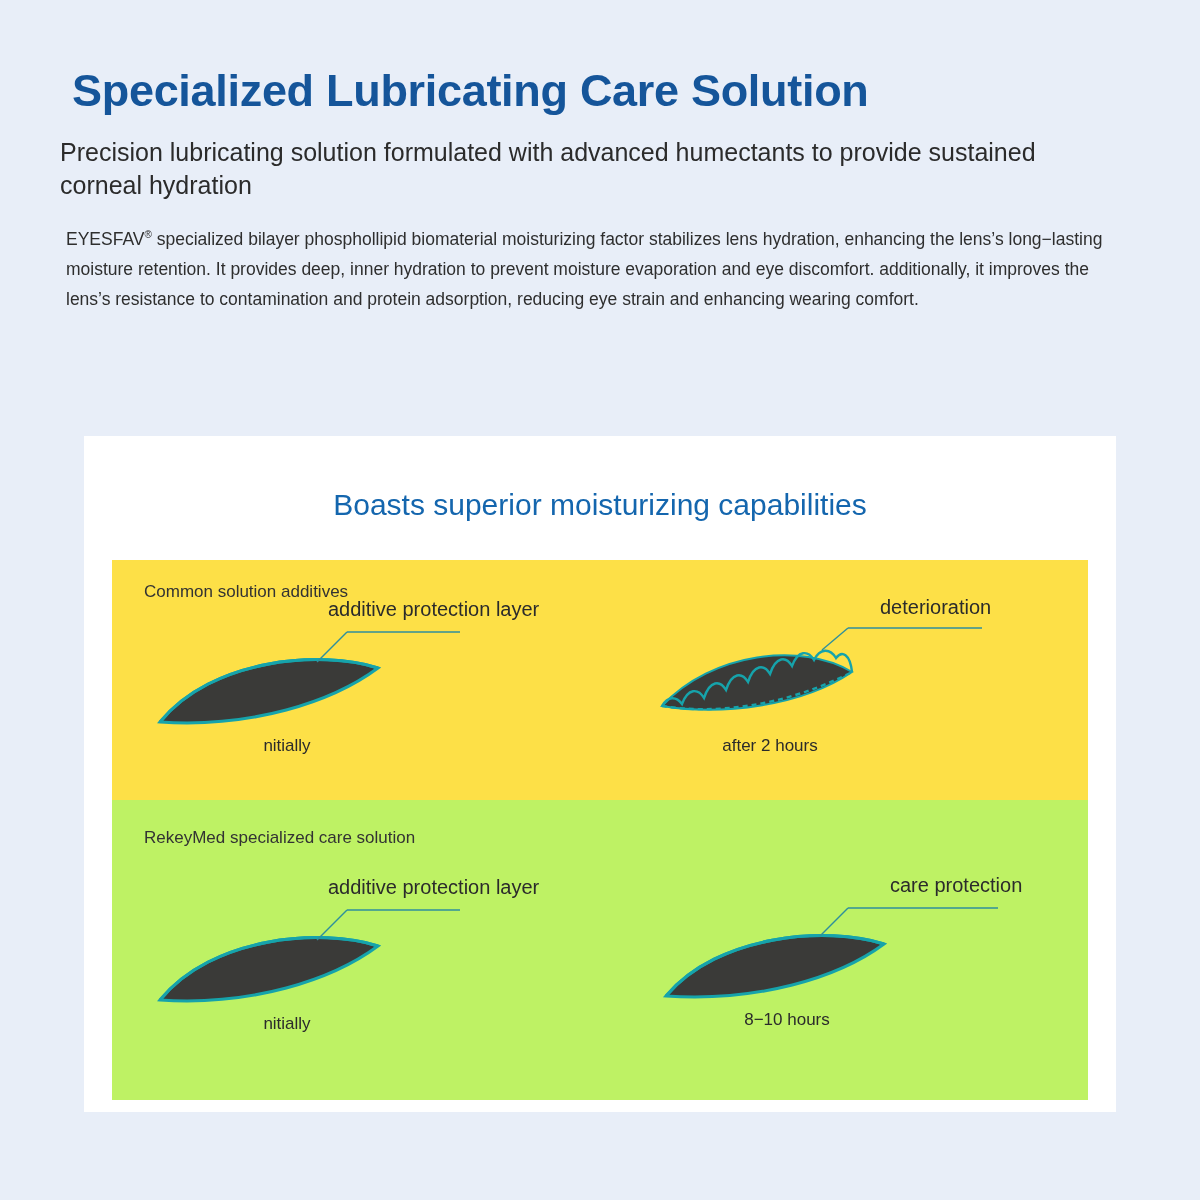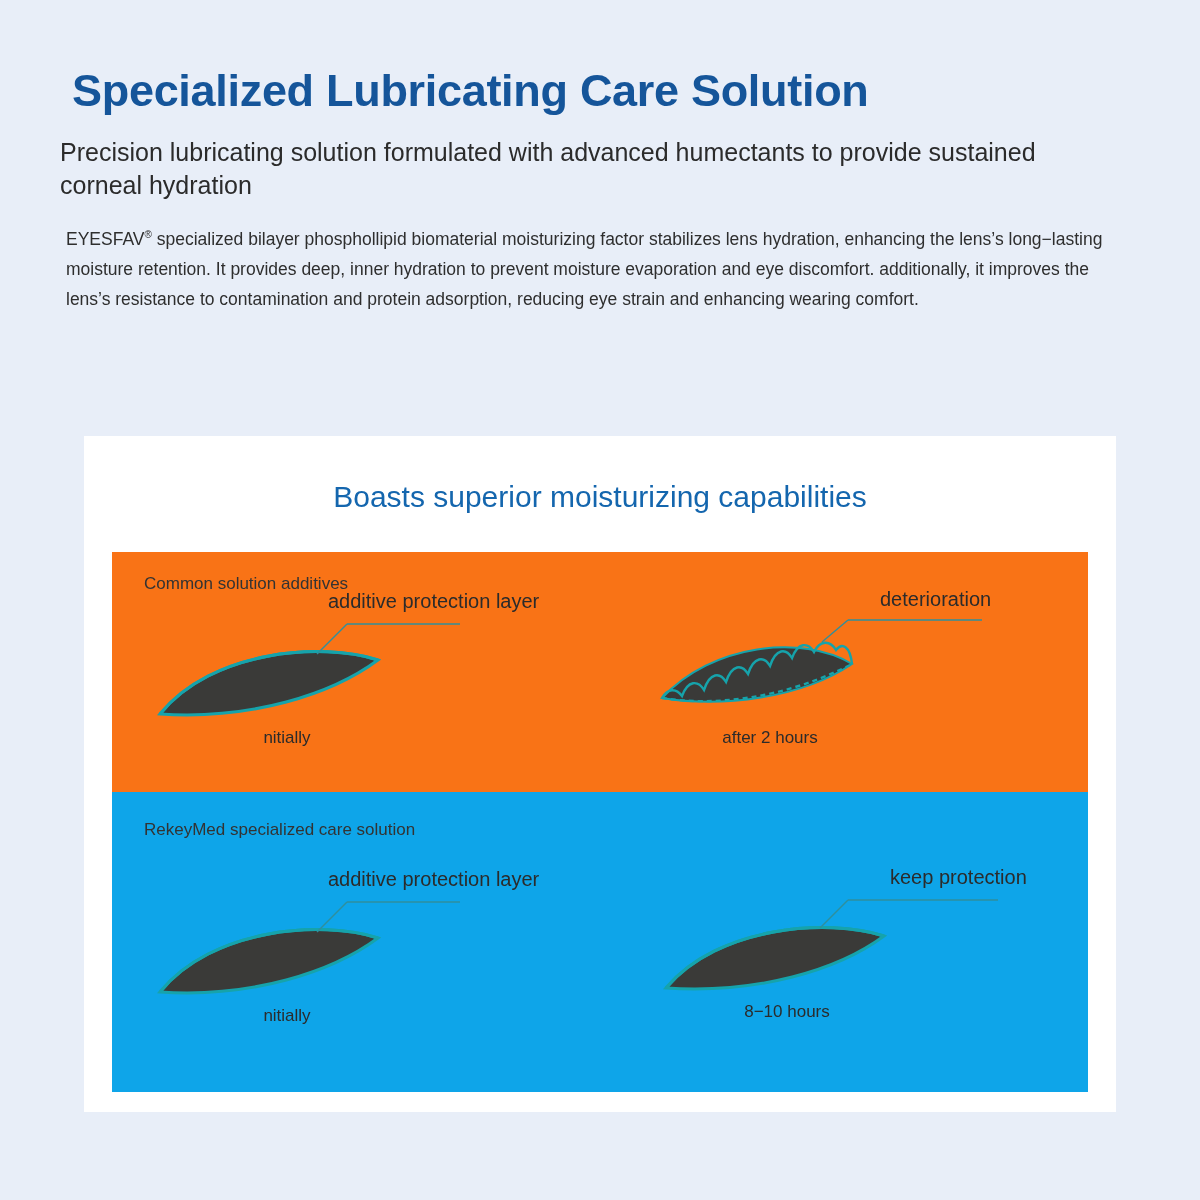--- a/index.html
+++ b/index.html
@@ -52,40 +52,40 @@
 
   .card {
     position: absolute;
     left: 84px;
     top: 424px;
     width: 1032px;
     height: 676px;
     background: #ffffff;
   }
   .card-title {
-    margin: 0;
+    margin: 8px;
     padding-top: 44px;
     text-align: center;
     font-size: 30px;
     font-weight: normal;
     color: #1466ae;
   }
 
   .panel {
     position: relative;
     box-sizing: border-box;
   }
   .panel-gray {
     margin: 38px 28px 0 28px;
-    background: #f97316;
+    background: #fde047;
     height: 240px;
   }
   .panel-white {
     margin: 0 28px;
-    background: #0ea5e9;
+    background: #bef264;
     height: 300px;
   }
   .panel-label {
     position: absolute;
     left: 32px;
     top: 22px;
     font-size: 17px;
     color: #333;
   }
   .panel-white .panel-label {
@@ -187,21 +187,21 @@
           <div class="caption" style="left:55px; top:126px; width:180px;">nitially</div>
         </div>
 
         <div class="fig fig-d">
           <svg width="420" height="200" viewBox="0 0 420 200">
             <path d="M14 108 C 66 46, 176 38, 232 56 C 186 90, 106 114, 14 108 Z" fill="#3a3a38" stroke="#16a3ab" stroke-width="3"></path>
             <path d="M14 108 C 66 46, 176 38, 232 56" fill="none" stroke="#16a3ab" stroke-width="3"></path>
             <line x1="168" y1="48" x2="196" y2="20" stroke="#2f8f9c" stroke-width="1.4"></line>
             <line x1="196" y1="20" x2="346" y2="20" stroke="#2f8f9c" stroke-width="1.4"></line>
           </svg>
-          <div class="callout" style="left:238px; top:-14px;">keep protection</div>
+          <div class="callout" style="left:238px; top:-14px;">care protection</div>
           <div class="caption" style="left:45px; top:122px; width:180px;">8−10 hours</div>
         </div>
 
       </div>
     </div>
 
   </div>
 </div>
 
 </body></html>

